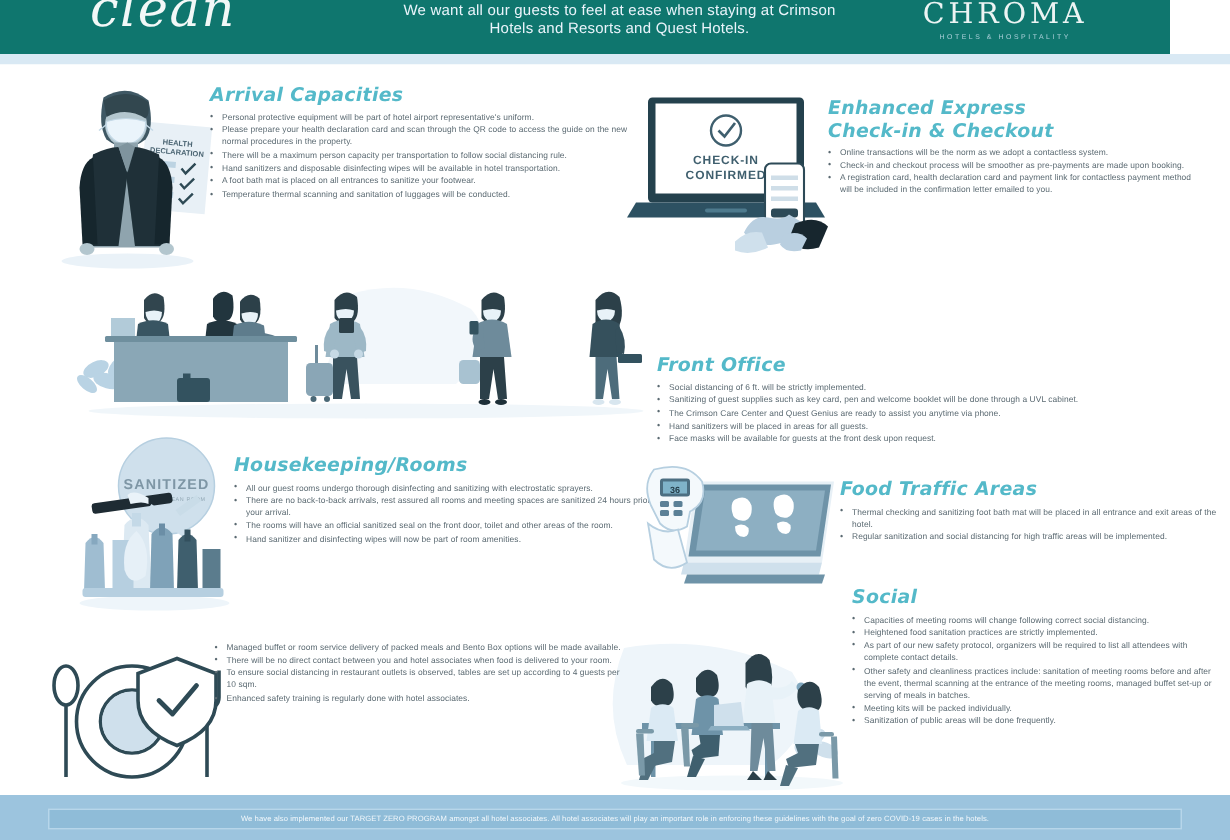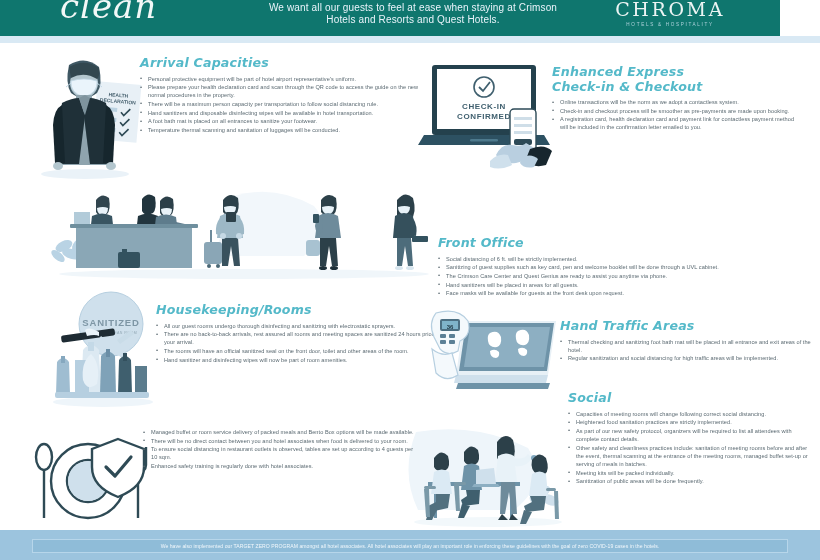--- a/index.html
+++ b/index.html
@@ -357,21 +357,21 @@
         <rect x="20" y="29" width="6" height="4" rx="1" fill="#5b8096"></rect>
         <rect x="29" y="29" width="6" height="4" rx="1" fill="#5b8096"></rect>
         <rect x="20" y="35" width="6" height="4" rx="1" fill="#5b8096"></rect>
         <rect x="29" y="35" width="6" height="4" rx="1" fill="#5b8096"></rect>
         <path d="M12 44 q10 8 20 4 l6 22 q-12 8 -22 -2z" fill="#f4f9fc" stroke="#b6cfe0" stroke-width="1.2"></path>
       </g>
     </svg>
   </div>
 
   <div class="block" style="left:560px;top:276px;width:252px;">
-    <div class="sec-title">Hand Traffic Areas</div>
+    <div class="sec-title">Food Traffic Areas</div>
     <ul class="bullets">
       <li>Thermal checking and sanitizing foot bath mat will be placed in all entrance and exit areas of the hotel.</li>
       <li>Regular sanitization and social distancing for high traffic areas will be implemented.</li>
     </ul>
   </div>
 
   <div class="illu" style="left:402px;top:383px;">
     <svg width="170" height="108" viewBox="0 0 170 108">
       <path d="M14 6 q60 -10 112 16 q22 34 -14 62 h-96 q-18 -38 -2 -78z" fill="#eef5fa"></path>
       <ellipse cx="86" cy="96" rx="74" ry="5" fill="#f2f8fb"></ellipse>

